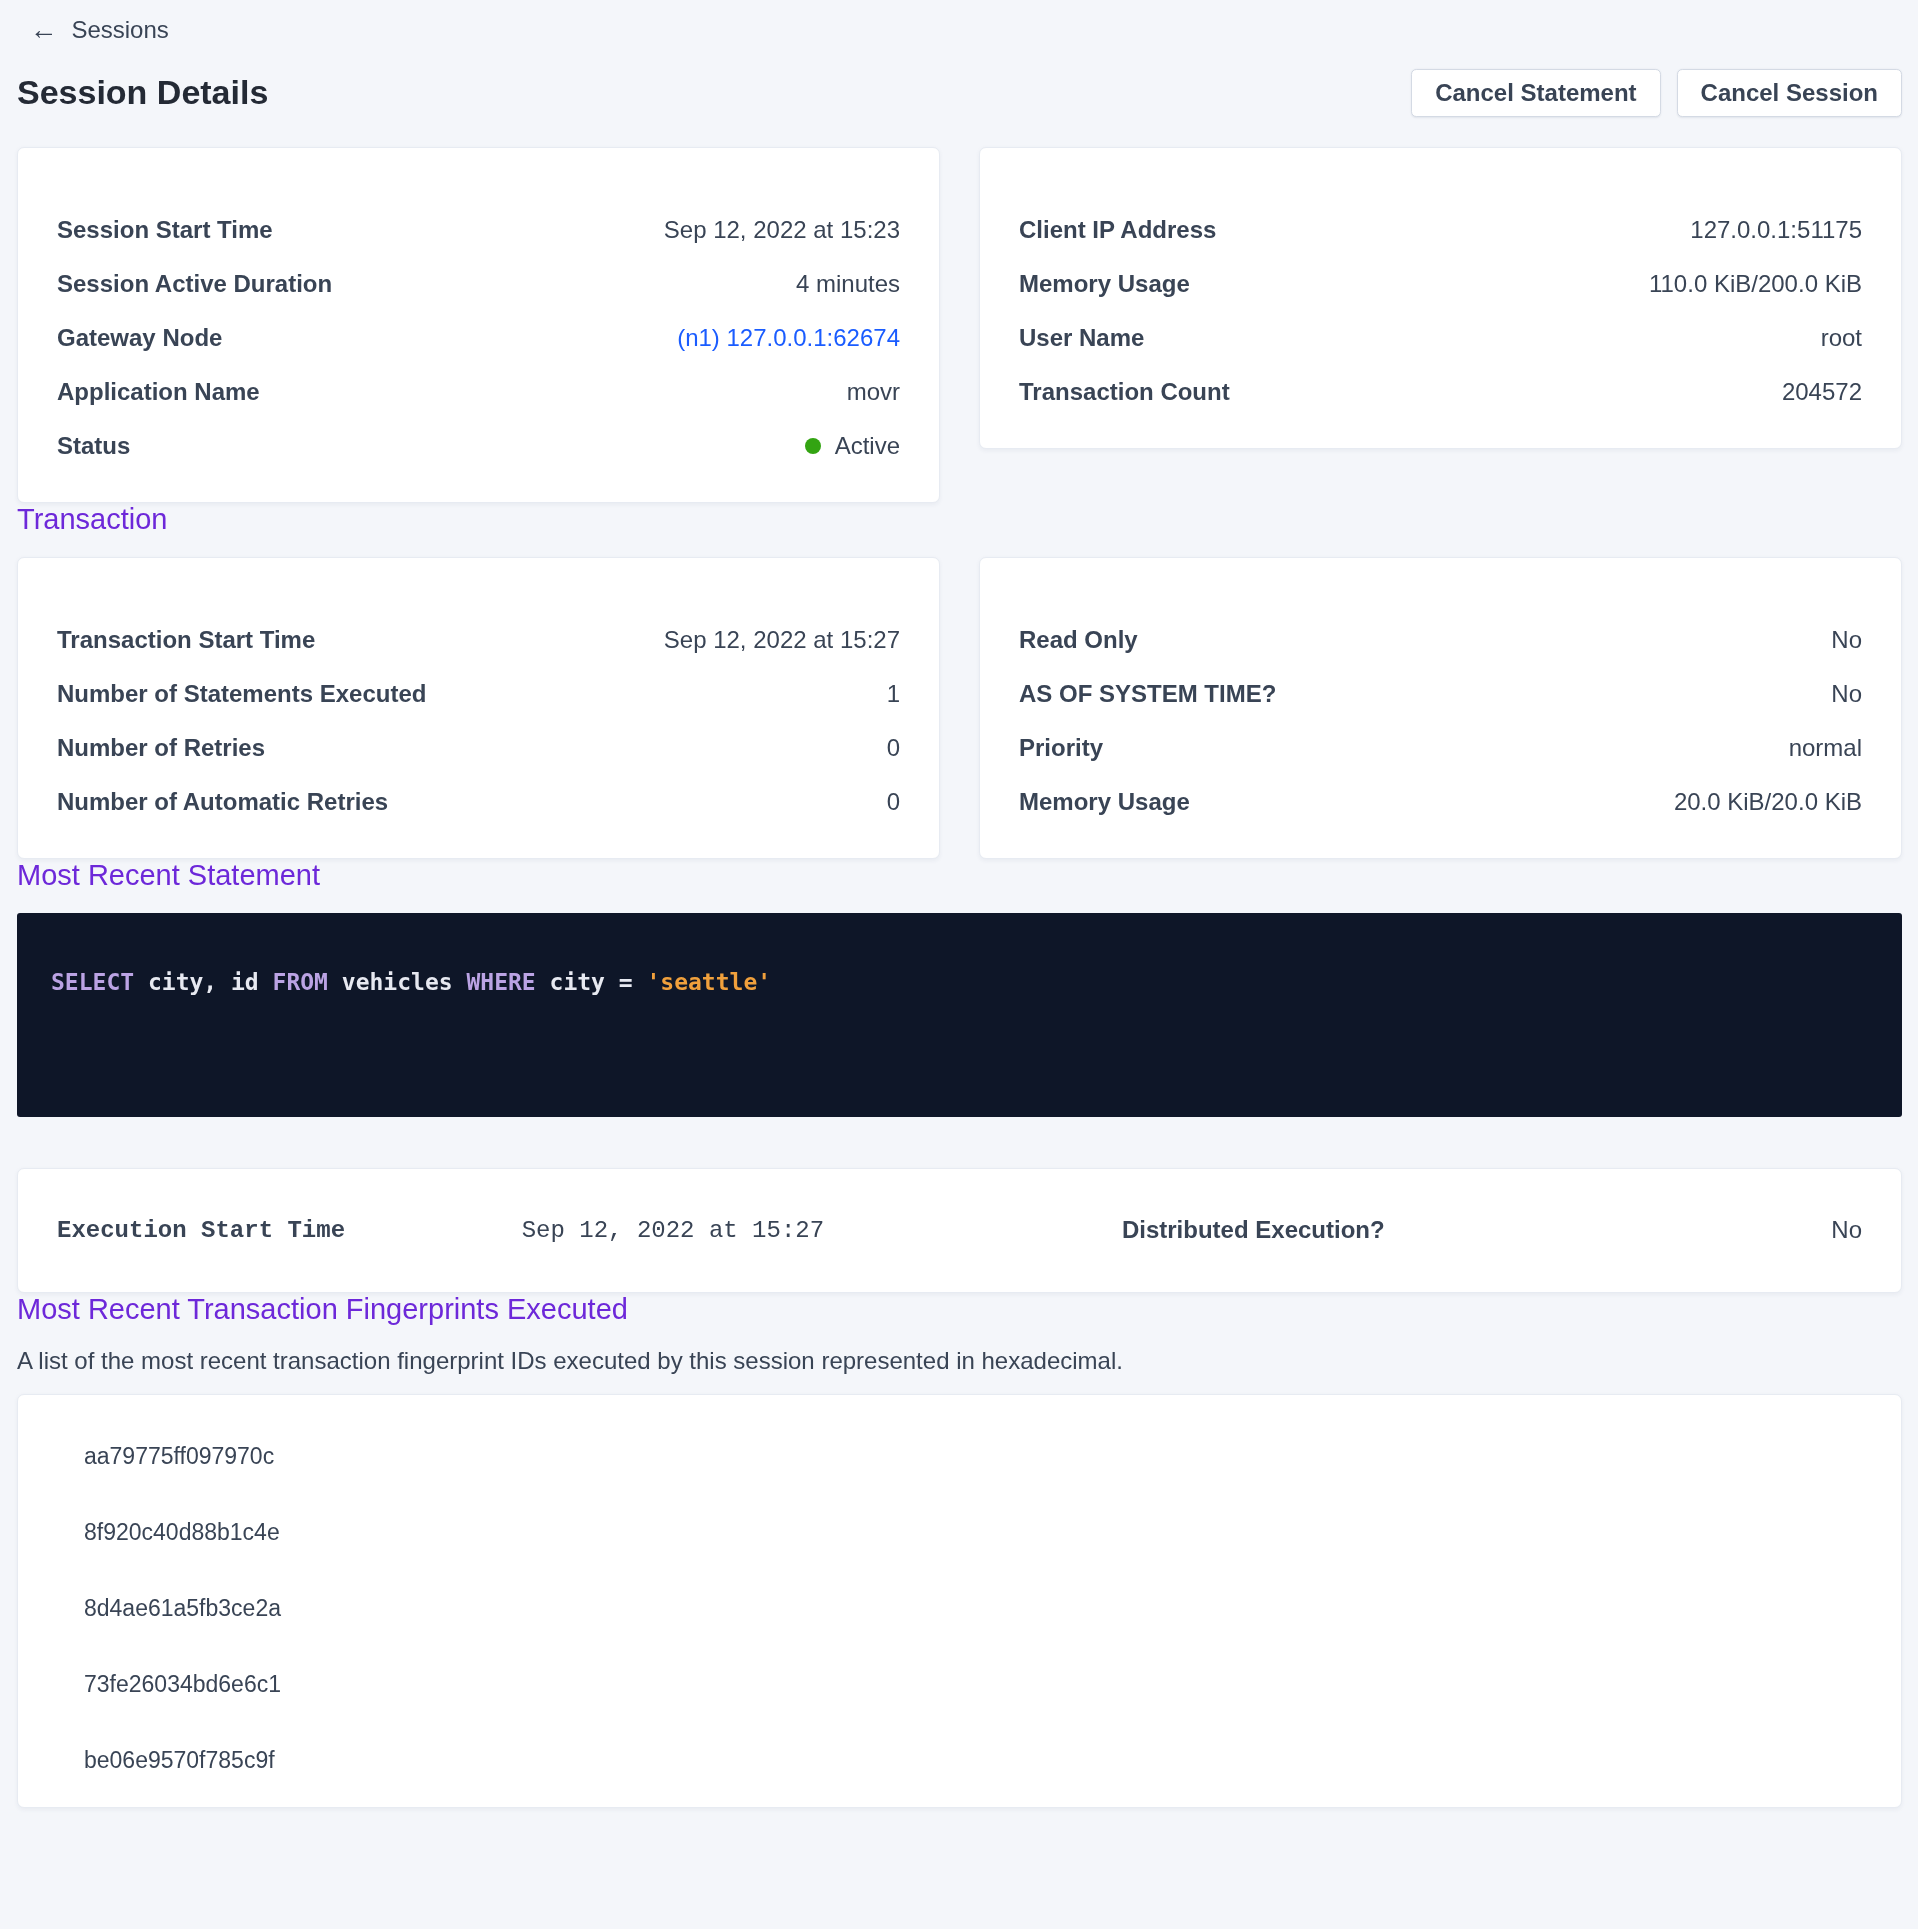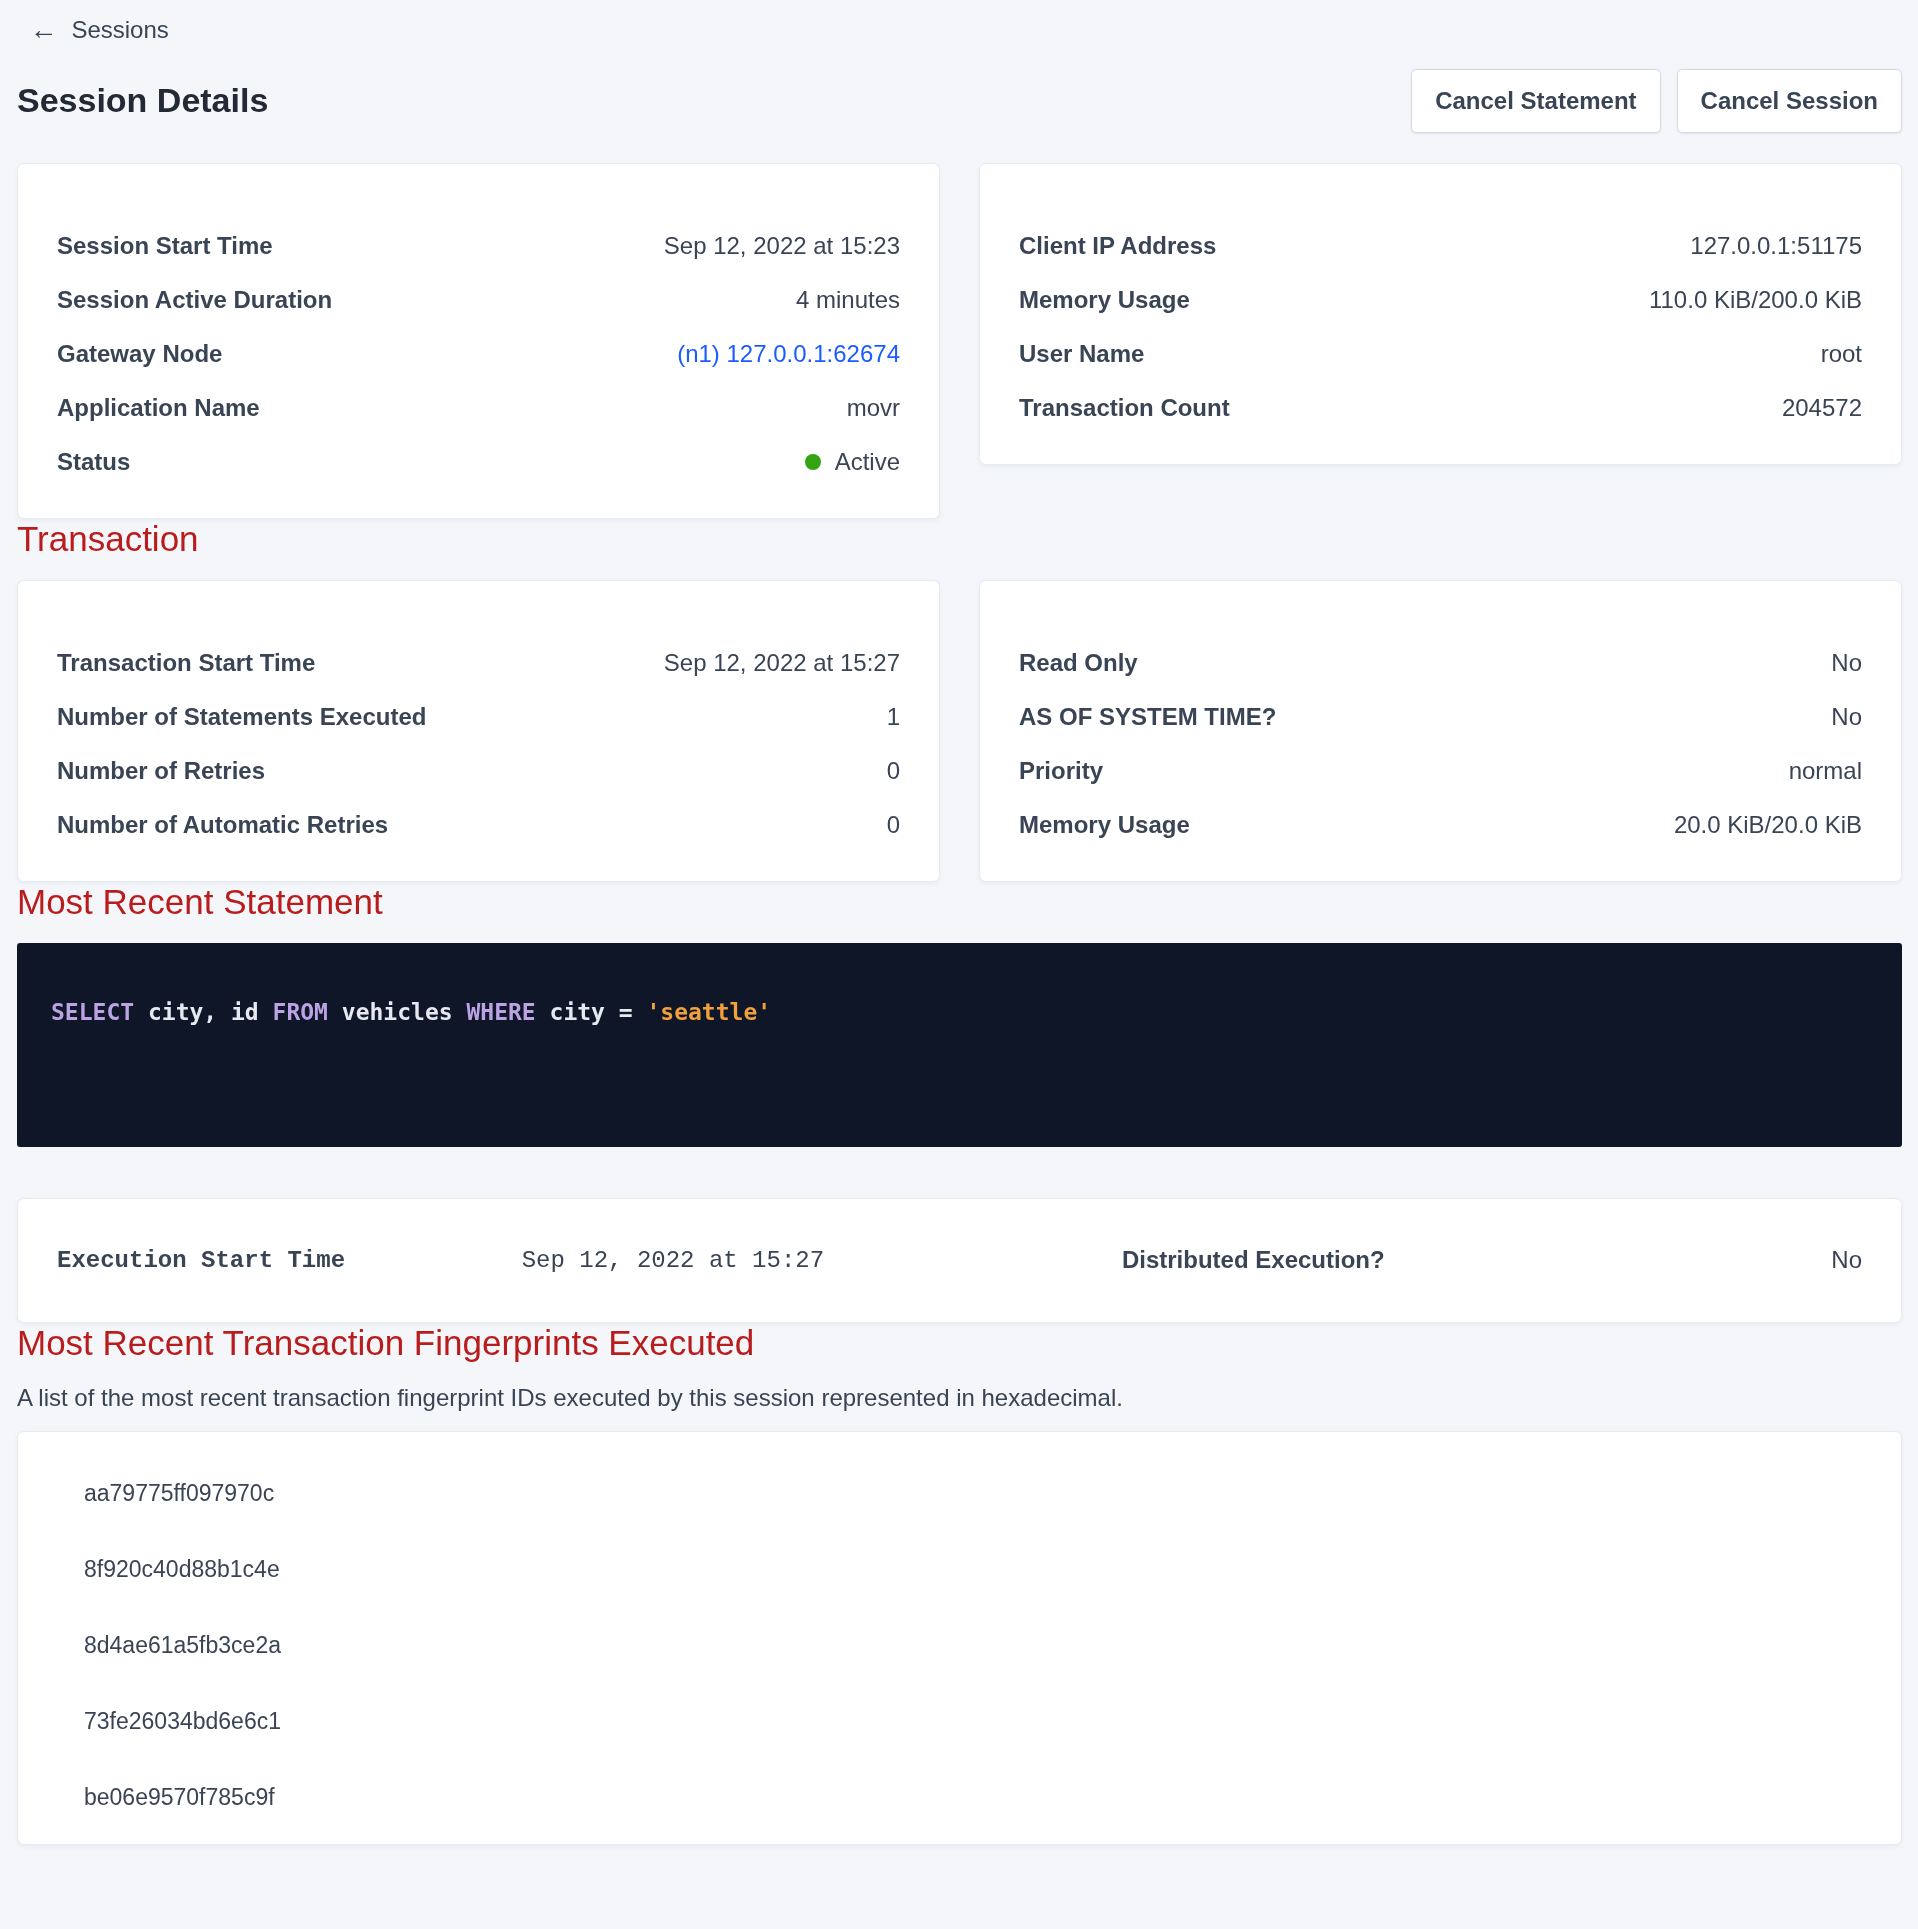--- a/index.html
+++ b/index.html
@@ -21,21 +21,21 @@
   .backnav .arrow { font-size:28px; line-height:1; }
 
   
   .titlerow { display:flex; justify-content:space-between; align-items:center; margin-top:25px; }
   h1.pagetitle { margin:0; font-size:34px; font-weight:bold; color:#242a35; }
   .actions { display:flex; gap:16px; }
   .cbtn {
     font-family:"Liberation Sans", sans-serif;
     font-size:24px; font-weight:bold; color:#394455;
     background:#ffffff; border:0.9px solid #d4dae4; border-radius:5.3px;
-    height:64px; padding:0 23px; cursor:pointer;
+    height:48px; padding:0 23px; cursor:pointer;
     box-shadow:0 0.9px 1.8px rgba(56,76,108,0.10);
   }
 
   
   .card {
     background:#ffffff; border:0.9px solid #e7ebf2; border-radius:7px;
     box-shadow:0 1.8px 4.4px rgba(56,76,108,0.06);
     box-sizing:border-box;
   }
   .grid2 { display:grid; grid-template-columns:1fr 1fr; gap:39px; align-items:start; }
@@ -43,21 +43,21 @@
   .grid-txn { margin-top:21px; }
   .kv-card { padding:42px 39px; }
   .kvrow { display:flex; justify-content:space-between; align-items:flex-end; height:54px; font-size:24px; }
   .kvrow .k { font-weight:bold; color:#394455; white-space:nowrap; }
   .kvrow .v { text-align:right; white-space:nowrap; }
   a.node-link { color:var(--link, #1a5cff); text-decoration:none; cursor:pointer; }
   .status-v { display:inline-flex; align-items:center; gap:14px; }
   .dot { width:16px; height:16px; border-radius:50%; background:var(--status_active, #33a412); display:inline-block; }
 
   
-  h2.section { font-size:35px; font-weight:normal; color:#b91c1c; margin:0; }
+  h2.section { font-size:29px; font-weight:normal; color:#6d28d9; margin:0; }
   .sec-txn { margin-top:30px; }
   .sec-stmt { margin-top:28px; }
   .sec-fp { margin-top:57px; }
 
   
   .sqlbox {
     margin-top:21px; height:204px; box-sizing:border-box;
     background:var(--sql_bg, #0e1628); border-radius:3px;
     padding:56px 34px;
   }

